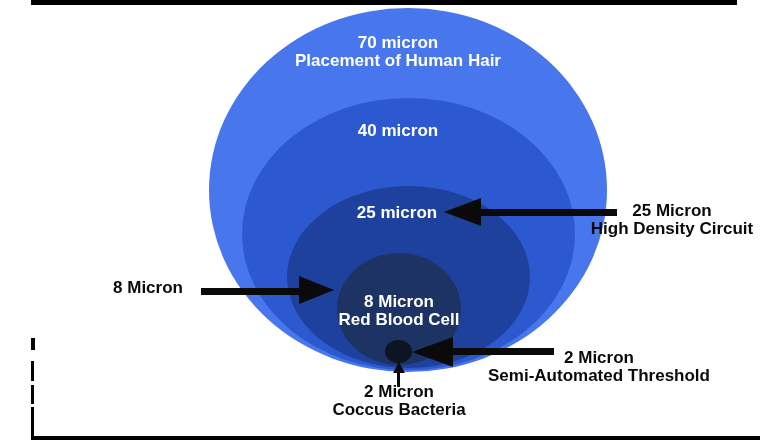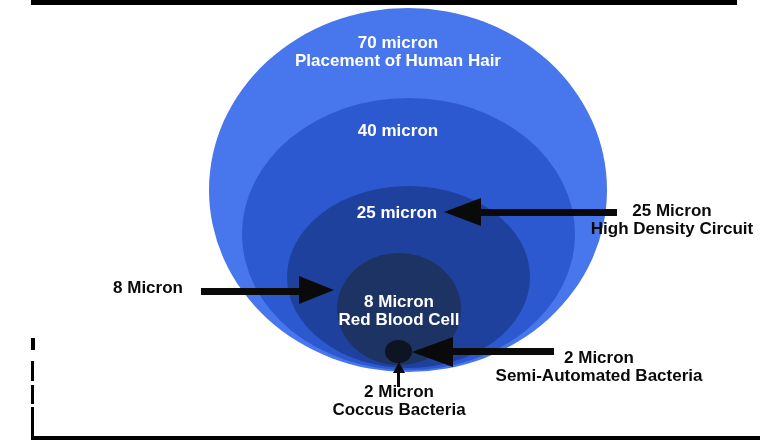--- a/index.html
+++ b/index.html
@@ -94,21 +94,21 @@
 
   <div class="lbl black k-hdc">
     <div>25 Micron</div>
     <div>High Density Circuit</div>
   </div>
   <div class="lbl black k-ap">
     <div>8 Micron</div>
   </div>
   <div class="lbl black k-sap">
     <div>2 Micron</div>
-    <div>Semi-Automated Bacteria</div>
+    <div>Semi-Automated Threshold</div>
   </div>
   <div class="lbl black k-cb">
     <div>2 Micron</div>
     <div>Coccus Bacteria</div>
   </div>
 
   <div>
     <div class="aline hdc-line"></div>
     <div class="ahead hdc-head"></div>
   </div>

